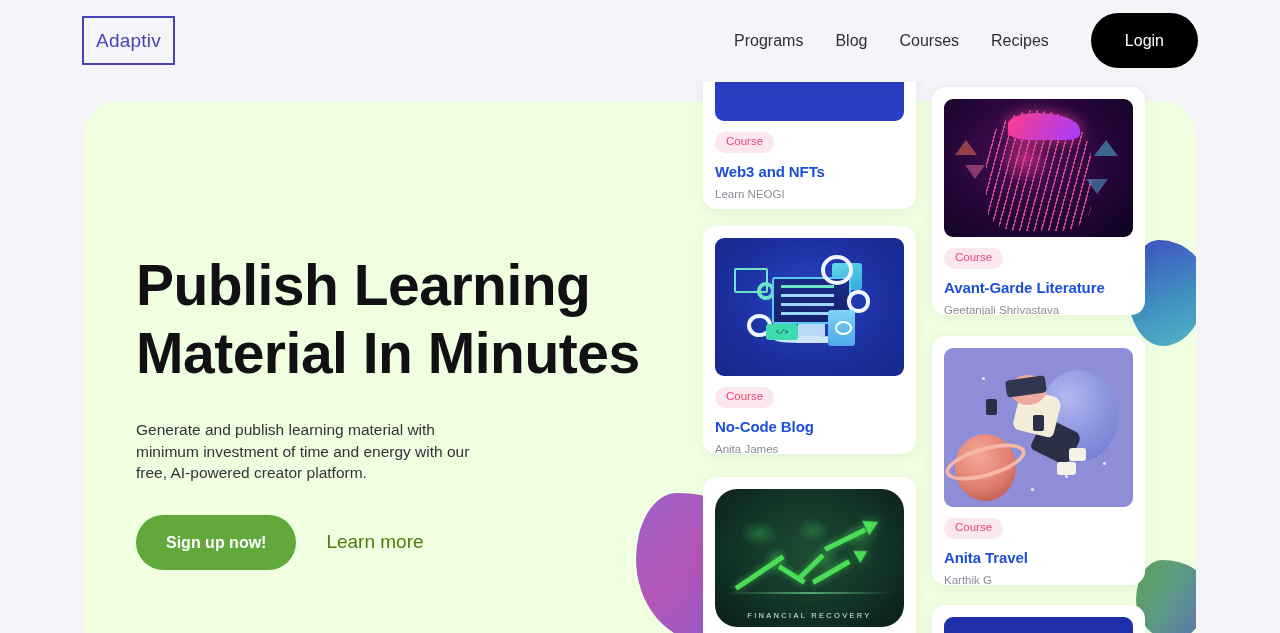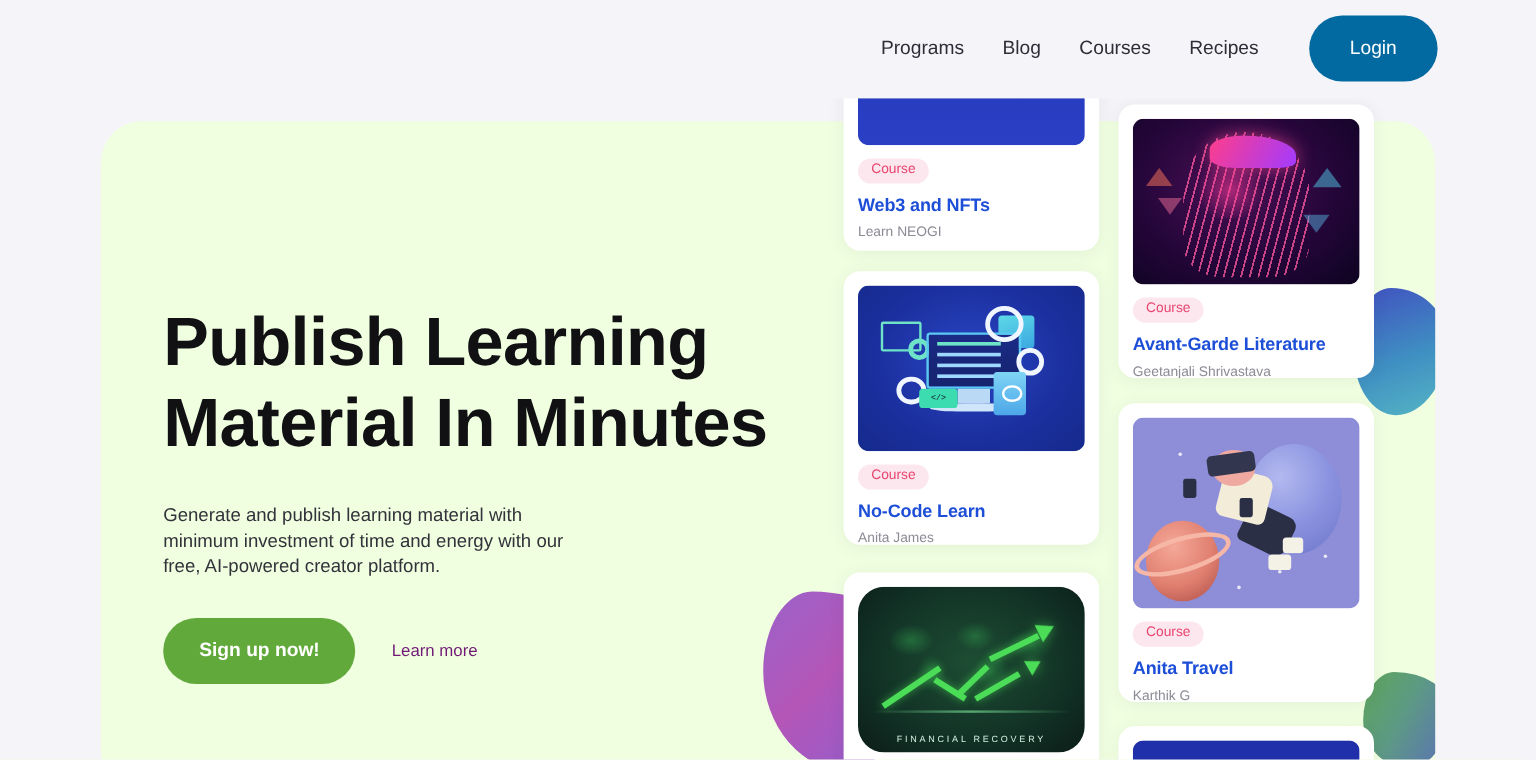--- a/index.html
+++ b/index.html
@@ -65,21 +65,21 @@
   .nav-link {
     font-size: 16px;
     color: #2e2e38;
     padding: 0 16px;
     line-height: 55px;
     cursor: pointer;
     white-space: nowrap;
   }
   .login-btn {
     margin-left: 26px;
-    background: #0369a1;
+    background: #000000;
     color: #ffffff;
     font-size: 16px;
     border: none;
     border-radius: 999px;
     padding: 0 34px;
     height: 55px;
     line-height: 55px;
     cursor: pointer;
     font-family: "Liberation Sans", sans-serif;
   }
@@ -134,22 +134,22 @@
     font-size: 16px;
     font-weight: bold;
     padding: 0 30px;
     height: 55px;
     line-height: 55px;
     cursor: pointer;
     font-family: "Liberation Sans", sans-serif;
   }
   .learn-more {
     margin-left: 30px;
-    font-size: 14px;
-    color: #701a75;
+    font-size: 19px;
+    color: #4d7c0f;
     cursor: pointer;
   }
 
   
   .blob {
     position: absolute;
     z-index: 5;
   }
   .blob-purple {
     left: 552px;
@@ -410,20 +410,23 @@
 
   
   .art-partial { background: linear-gradient(180deg, #1f2fa8 0%, #2a3cc2 100%); }
 </style>
 </head>
 <body>
 
 <div class="page">
 
   <header class="header">
+    <div class="logo-box">
+      <span class="logo-text">Adaptiv</span>
+    </div>
 
     <nav class="nav">
       <a class="nav-link">Programs</a>
       <a class="nav-link">Blog</a>
       <a class="nav-link">Courses</a>
       <a class="nav-link">Recipes</a>
       <button class="login-btn">Login</button>
     </nav>
   </header>
 
@@ -479,21 +482,21 @@
           <div class="gear g1"></div>
           <div class="gear g2"></div>
           <div class="gear g3"></div>
           <div class="stand"></div>
           <div class="base"></div>
           <div class="code">&lt;/&gt;</div>
           <div class="phone"></div>
         </div>
       </div>
       <span class="card-badge">Course</span>
-      <div class="card-title">No-Code Learn</div>
+      <div class="card-title">No-Code Blog</div>
       <div class="card-author">Anita James</div>
     </article>
 
     <article class="card" id="card-financial">
       <div class="card-thumb">
         <div class="art art-fin">
           <div class="map"></div>
           <div class="ground"></div>
           <div class="arrow a1"></div>
           <div class="arrow a2"></div>

